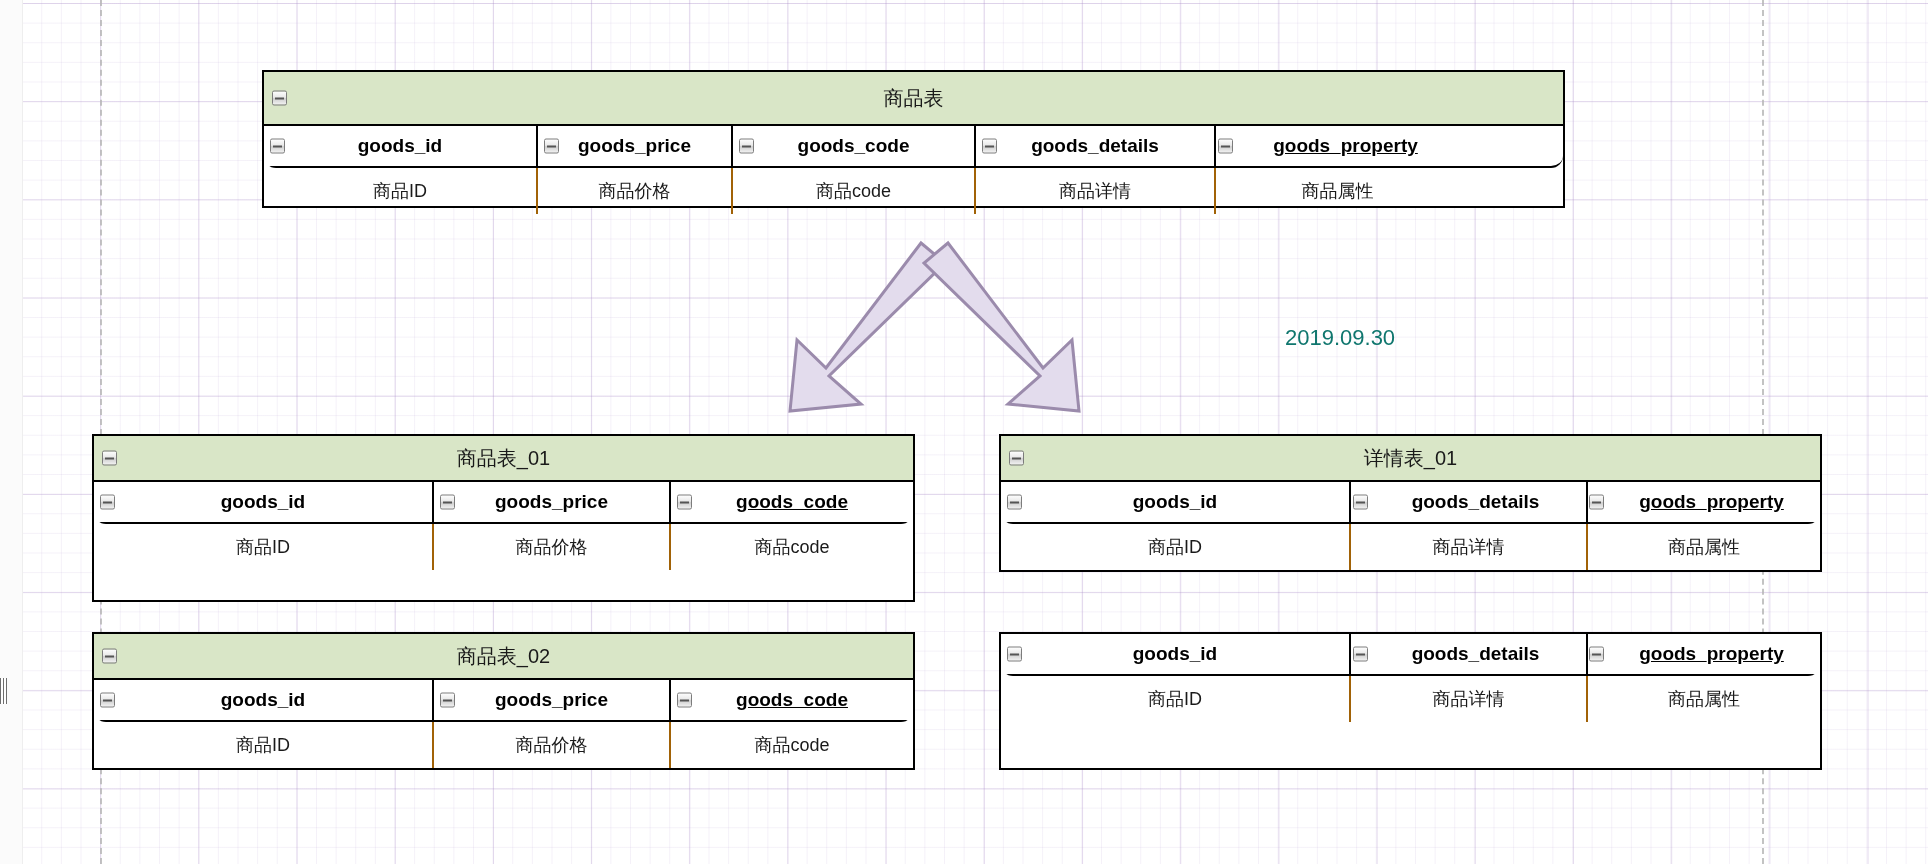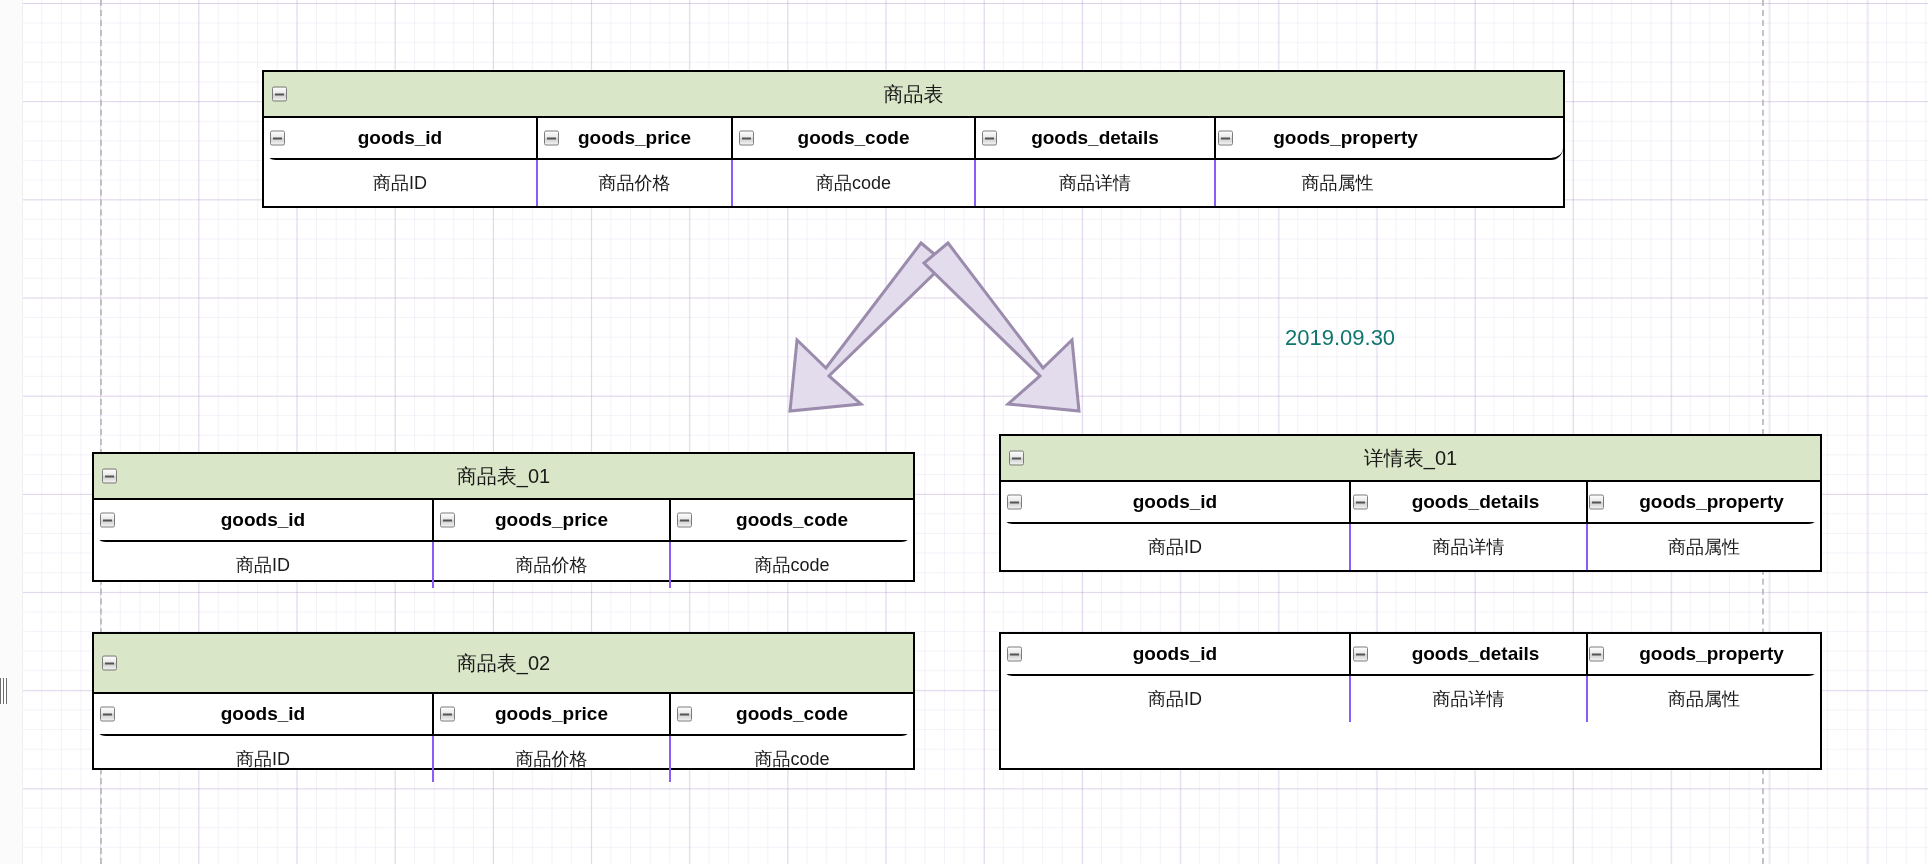--- a/index.html
+++ b/index.html
@@ -44,23 +44,23 @@
     display:flex;align-items:center;justify-content:center;
     font-size:20px;color:#1a1a1a;font-weight:400;
   }
   .tbl.main .title{border-bottom:2px solid #000;}
   .row{display:flex;box-sizing:border-box;border-radius:12px;}
   .cell{position:relative;box-sizing:border-box;display:flex;align-items:center;justify-content:center;}
   .hdr-row .cell{
     border-right:2px solid #000;font-weight:bold;font-size:19px;color:#000;
     background:#fff;
   }
-  .hdr-row .cell:last-child{border-right:none;}
+  .hdr-row .cell:last-child{border-right:none;text-decoration:underline;}
   .desc-row .cell{
-    border-right:2px solid #8b5cf6;font-size:18px;color:#1a1a1a;background:transparent;
+    border-right:2px solid #a16207;font-size:18px;color:#1a1a1a;background:transparent;
   }
   .desc-row .cell:last-child{border-right:none;}
   .hdr-row{border-bottom:2px solid #000;}
 
   
   .ico{
     position:absolute;left:6px;top:50%;transform:translateY(-50%);
     width:15px;height:15px;border:1px solid #7c7c7c;border-radius:2px;
     background:linear-gradient(to bottom,#fdfdfd 0%,#e9e9e9 45%,#cfcfcf 55%,#f2f2f2 100%);
     box-sizing:border-box;
@@ -87,21 +87,21 @@
 <div class="pagebreak" style="left:100px;"></div>
 <div class="pagebreak" style="left:1762px;"></div>
 <div id="edge-nub"></div>
 
 <svg id="arrows" viewBox="0 0 1928 864">
   <polygon fill="#e3dced" stroke="#9b8bac" stroke-width="3" stroke-linejoin="miter" points="921,243 945,263 829,376 861,404 790,411 797,340 826,368"></polygon>
   <polygon fill="#e3dced" stroke="#9b8bac" stroke-width="3" stroke-linejoin="miter" points="948,243 924,263 1040,376 1008,404 1079,411 1072,340 1043,368"></polygon>
 </svg>
 
 <div class="tbl main" style="left:262px;top:70px;width:1303px;height:138px;">
-  <div class="title" style="height:46px;">
+  <div class="title" style="height:54px;">
     <span class="ico"></span>
     <span>商品表</span>
   </div>
   <div class="row hdr-row" style="height:42px;">
     <div class="cell" style="width:274px;">
       <span class="ico"></span>
       <span>goods_id</span>
     </div>
     <div class="cell" style="width:195px;">
       <span class="ico"></span>
@@ -132,21 +132,21 @@
       </div>
     <div class="cell" style="width:240px;">
       <span>商品详情</span>
       </div>
     <div class="cell" style="width:243px;">
       <span>商品属性</span>
       </div>
   </div>
 </div>
 
-<div class="tbl" style="left:92px;top:452px;width:823px;height:130px;">
+<div class="tbl" style="left:92px;top:434px;width:823px;height:168px;">
   <div class="title" style="height:46px;">
     <span class="ico"></span>
     <span>商品表_01</span>
   </div>
   <div class="row hdr-row" style="height:42px;">
     <div class="cell" style="width:340px;">
       <span class="ico"></span>
       <span>goods_id</span>
       </div>
     <div class="cell" style="width:237px;">
@@ -165,21 +165,21 @@
     <div class="cell" style="width:237px;">
       <span>商品价格</span>
       </div>
     <div class="cell" style="width:242px;">
       <span>商品code</span>
       </div>
   </div>
 </div>
 
 <div class="tbl" style="left:92px;top:632px;width:823px;height:138px;">
-  <div class="title" style="height:60px;">
+  <div class="title" style="height:46px;">
     <span class="ico"></span>
     <span>商品表_02</span>
   </div>
   <div class="row hdr-row" style="height:42px;">
     <div class="cell" style="width:340px;">
       <span class="ico"></span>
       <span>goods_id</span>
       </div>
     <div class="cell" style="width:237px;">
       <span class="ico"></span>

